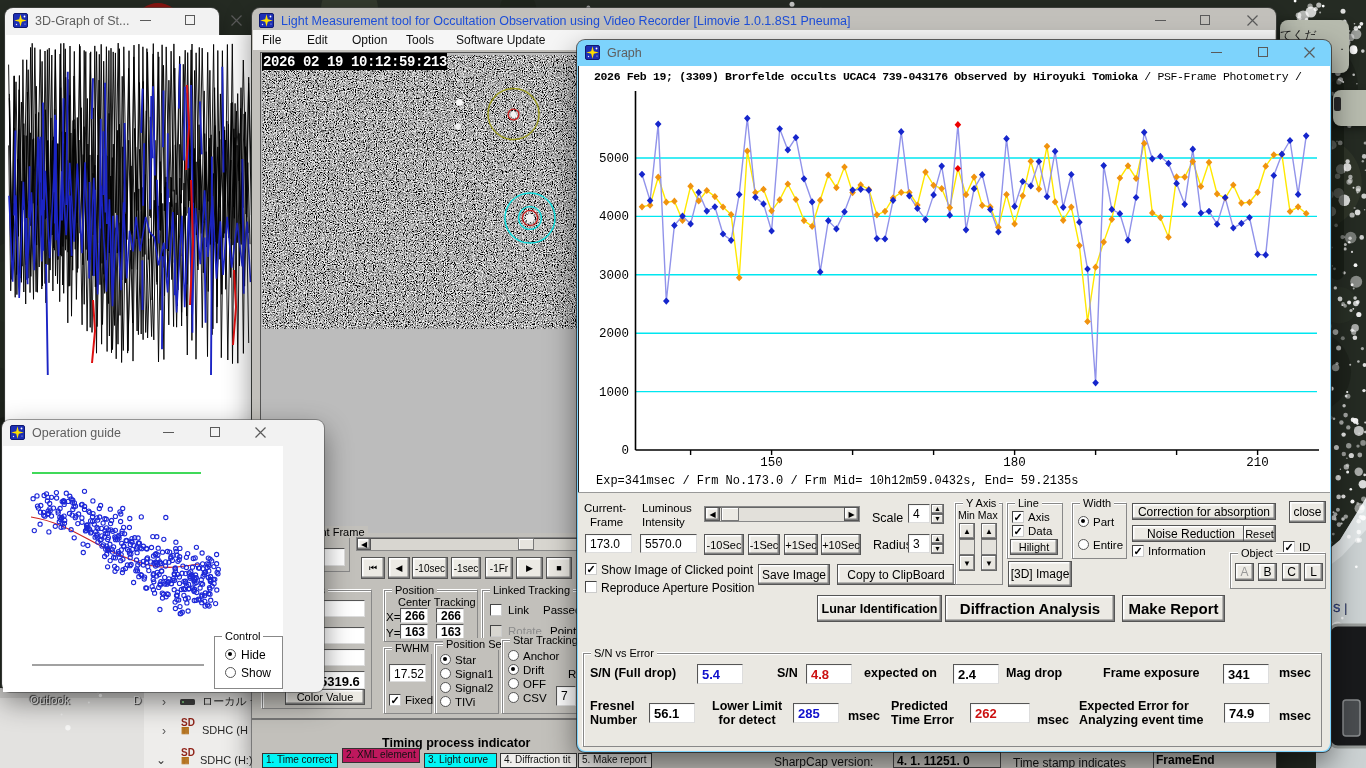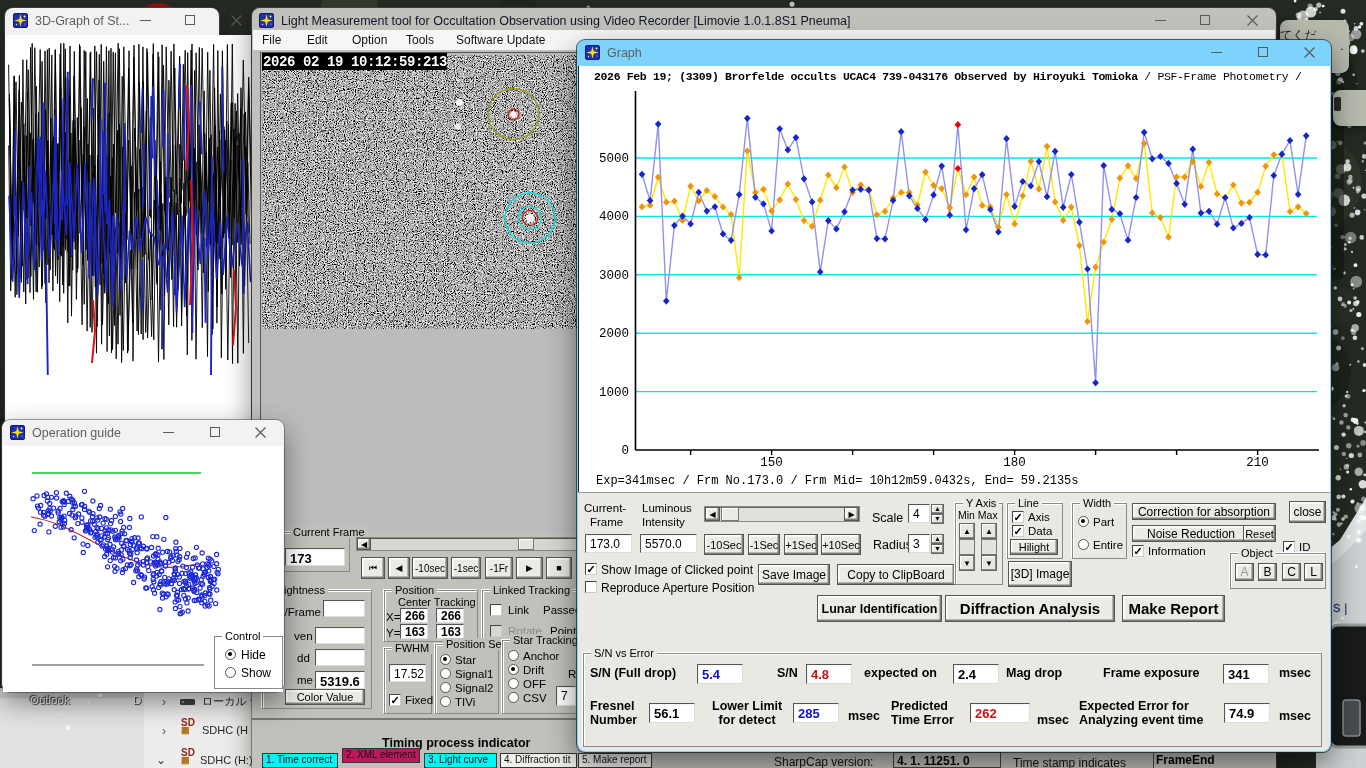--- a/index.html
+++ b/index.html
@@ -894,21 +894,21 @@
   </div>
 </div>
 <div class="win" style="left:252px; top:8px; width:1024px; height:760px; background:#c2c0bb; border-radius:8px 8px 0 0;">
     <div class="abs" style="left:7px; top:5px;"><svg width="15" height="15" viewBox="0 0 15 15">
         <rect x="0.5" y="0.5" width="14" height="14" rx="1.5" fill="#1d2fb5" stroke="#101a70"></rect>
         <path d="M7.5,1.2 L8.8,6.2 L13.8,7.5 L8.8,8.8 L7.5,13.8 L6.2,8.8 L1.2,7.5 L6.2,6.2 Z" fill="#ffdf00"></path>
         <circle cx="11.5" cy="3.5" r="0.9" fill="#fff"></circle>
         <circle cx="3.5" cy="11.5" r="0.7" fill="#e8e8ff"></circle>
         <circle cx="12" cy="11" r="0.6" fill="#ccccee"></circle>
       </svg></div>
-    <div class="ttl abs" style="left:29px; top:6px; font-size:12.5px; color:#0f172a; white-space:nowrap;">Light Measurement tool for Occultation Observation using Video Recorder [Limovie 1.0.1.8S1 Pneuma]</div>
+    <div class="ttl abs" style="left:29px; top:6px; font-size:12.5px; color:#1d4ed8; white-space:nowrap;">Light Measurement tool for Occultation Observation using Video Recorder [Limovie 1.0.1.8S1 Pneuma]</div>
     <div class="abs" style="left:903px; top:12px; width:11px; height:1.4px; background:#5a5a5a;"></div>
     <div class="abs" style="left:948px; top:7px; width:10px; height:10px; border:1.2px solid #5a5a5a;"></div>
     <svg class="abs" style="left:995px; top:7px;" width="11" height="11">
       <path d="M0.5,0.5 L10.5,10.5 M10.5,0.5 L0.5,10.5" stroke="#5a5a5a" stroke-width="1.2"></path>
     </svg>
     <div class="abs" style="left:1px; top:22px; width:1022px; height:20px; background:#f6f6f6;"></div>
     <div class="abs" style="left:10px; top:25px; font-size:12px; color:#111;">File</div>
     <div class="abs" style="left:55px; top:25px; font-size:12px; color:#111;">Edit</div>
     <div class="abs" style="left:100px; top:25px; font-size:12px; color:#111;">Option</div>
     <div class="abs" style="left:154px; top:25px; font-size:12px; color:#111;">Tools</div>
@@ -1026,21 +1026,21 @@
     <div class="abs" style="left:10px; top:745px; width:76px; height:15px; background:#00f6f6; border:1.4px solid #333; font-size:10px; color:#111; padding-left:3px; white-space:nowrap; overflow:hidden;">1. Time correct</div>
     <div class="abs" style="left:90px; top:740px; width:78px; height:15px; background:#be185d; border:1.4px solid #333; font-size:10px; color:#111; padding-left:3px; white-space:nowrap; overflow:hidden;">2. XML element</div>
     <div class="abs" style="left:172px; top:745px; width:73px; height:15px; background:#00f6f6; border:1.4px solid #333; font-size:10px; color:#111; padding-left:3px; white-space:nowrap; overflow:hidden;">3. Light curve</div>
     <div class="abs" style="left:248px; top:745px; width:77px; height:15px; background:#f0efec; border:1.4px solid #333; font-size:10px; color:#111; padding-left:3px; white-space:nowrap; overflow:hidden;">4. Diffraction tit</div>
     <div class="abs" style="left:326px; top:745px; width:74px; height:15px; background:#f0efec; border:1.4px solid #333; font-size:10px; color:#111; padding-left:3px; white-space:nowrap; overflow:hidden;">5. Make report</div>
     <div class="abs" style="left:522px; top:747px; font-size:12px; color:#111;">SharpCap version:</div>
     <div class="abs" style="left:641px; top:744px; width:108px; height:16px; border:1.4px solid #444; font-size:12px; font-weight:bold; padding:1px 0 0 3px; color:#000;">4. 1. 11251. 0</div>
     <div class="abs" style="left:761px; top:748px; font-size:12px; color:#111;">Time stamp indicates</div>
     <div class="abs" style="left:901px; top:744px; width:76px; height:16px; border-left:1.4px solid #444; font-size:12px; font-weight:bold; padding:1px 0 0 2px; color:#000;">FrameEnd</div>
   </div>
-<div class="win" style="left:2px; top:420px; width:282px; height:272px; border-radius:8px;">
+<div class="win" style="left:2px; top:420px; width:322px; height:272px; border-radius:8px;">
   <div class="abs" style="left:8px; top:5px;"><svg width="15" height="15" viewBox="0 0 15 15">
         <rect x="0.5" y="0.5" width="14" height="14" rx="1.5" fill="#1d2fb5" stroke="#101a70"></rect>
         <path d="M7.5,1.2 L8.8,6.2 L13.8,7.5 L8.8,8.8 L7.5,13.8 L6.2,8.8 L1.2,7.5 L6.2,6.2 Z" fill="#ffdf00"></path>
         <circle cx="11.5" cy="3.5" r="0.9" fill="#fff"></circle>
         <circle cx="3.5" cy="11.5" r="0.7" fill="#e8e8ff"></circle>
         <circle cx="12" cy="11" r="0.6" fill="#ccccee"></circle>
       </svg></div>
     <div class="ttl abs" style="left:30px; top:6px; font-size:12.5px; color:#5e5e5e; white-space:nowrap;">Operation guide</div>
     <div class="abs" style="left:161px; top:12px; width:11px; height:1.4px; background:#5a5a5a;"></div>
     <div class="abs" style="left:208px; top:7px; width:10px; height:10px; border:1.2px solid #5a5a5a;"></div>

